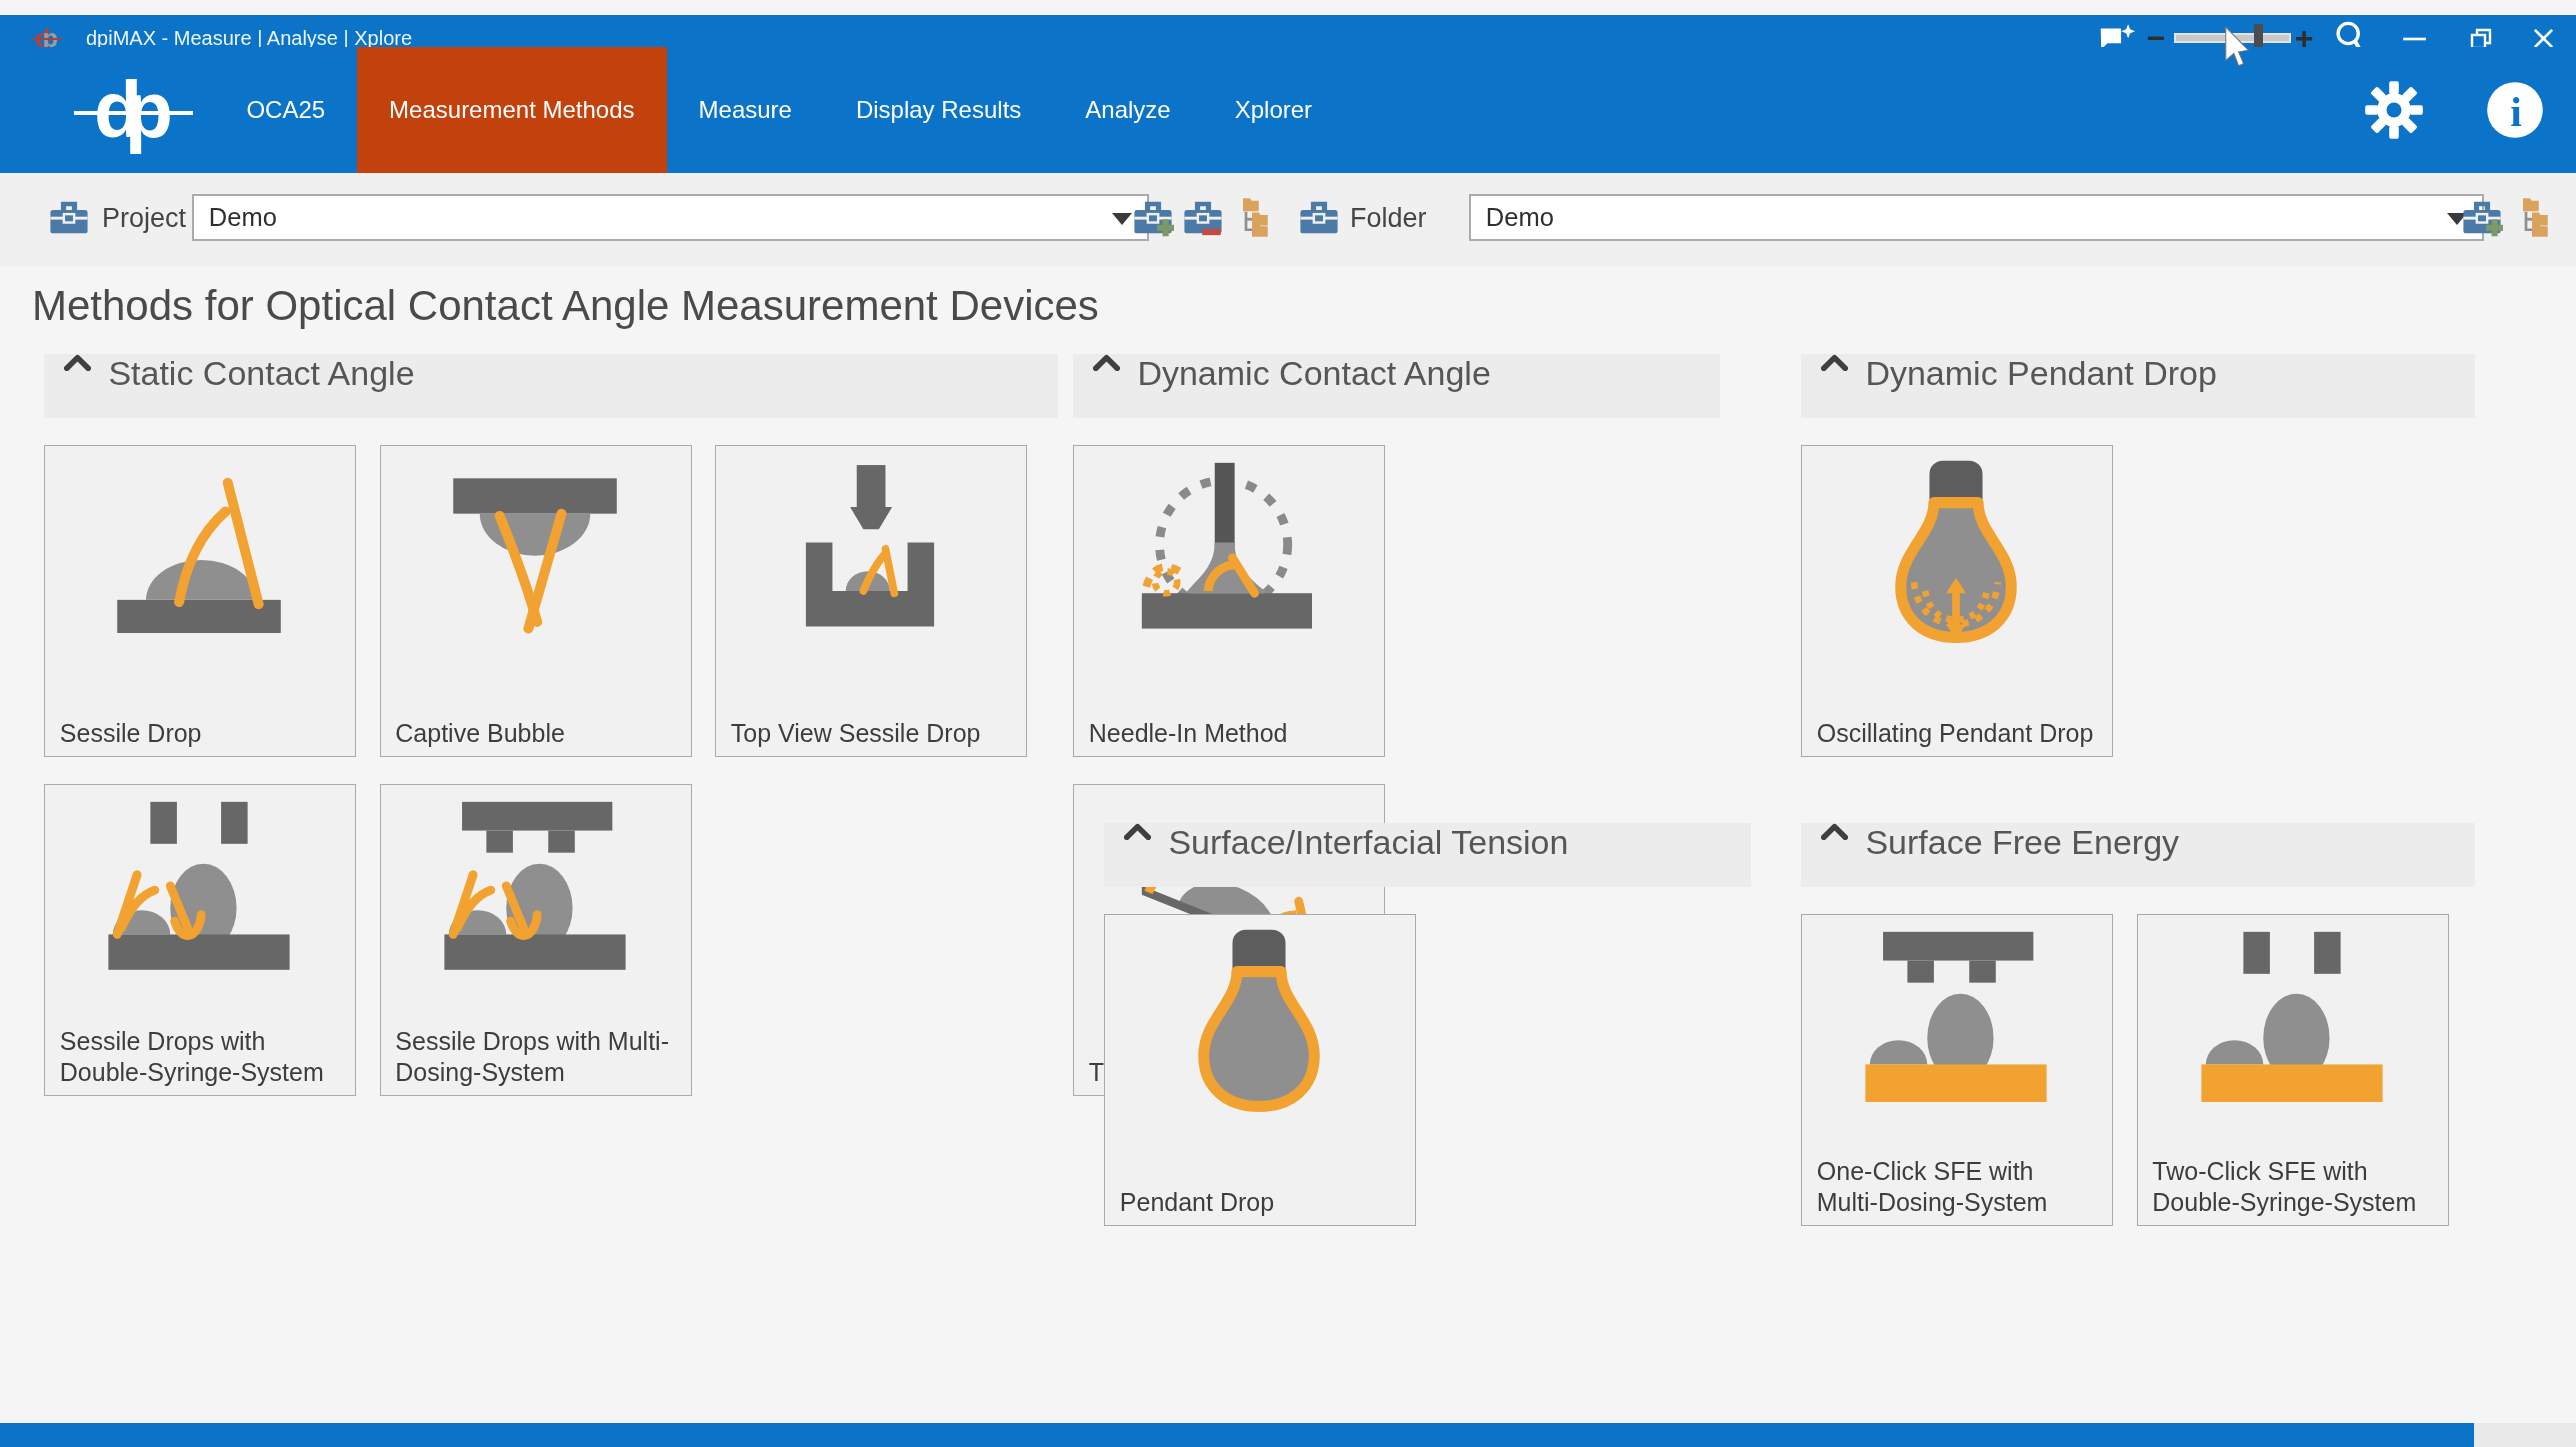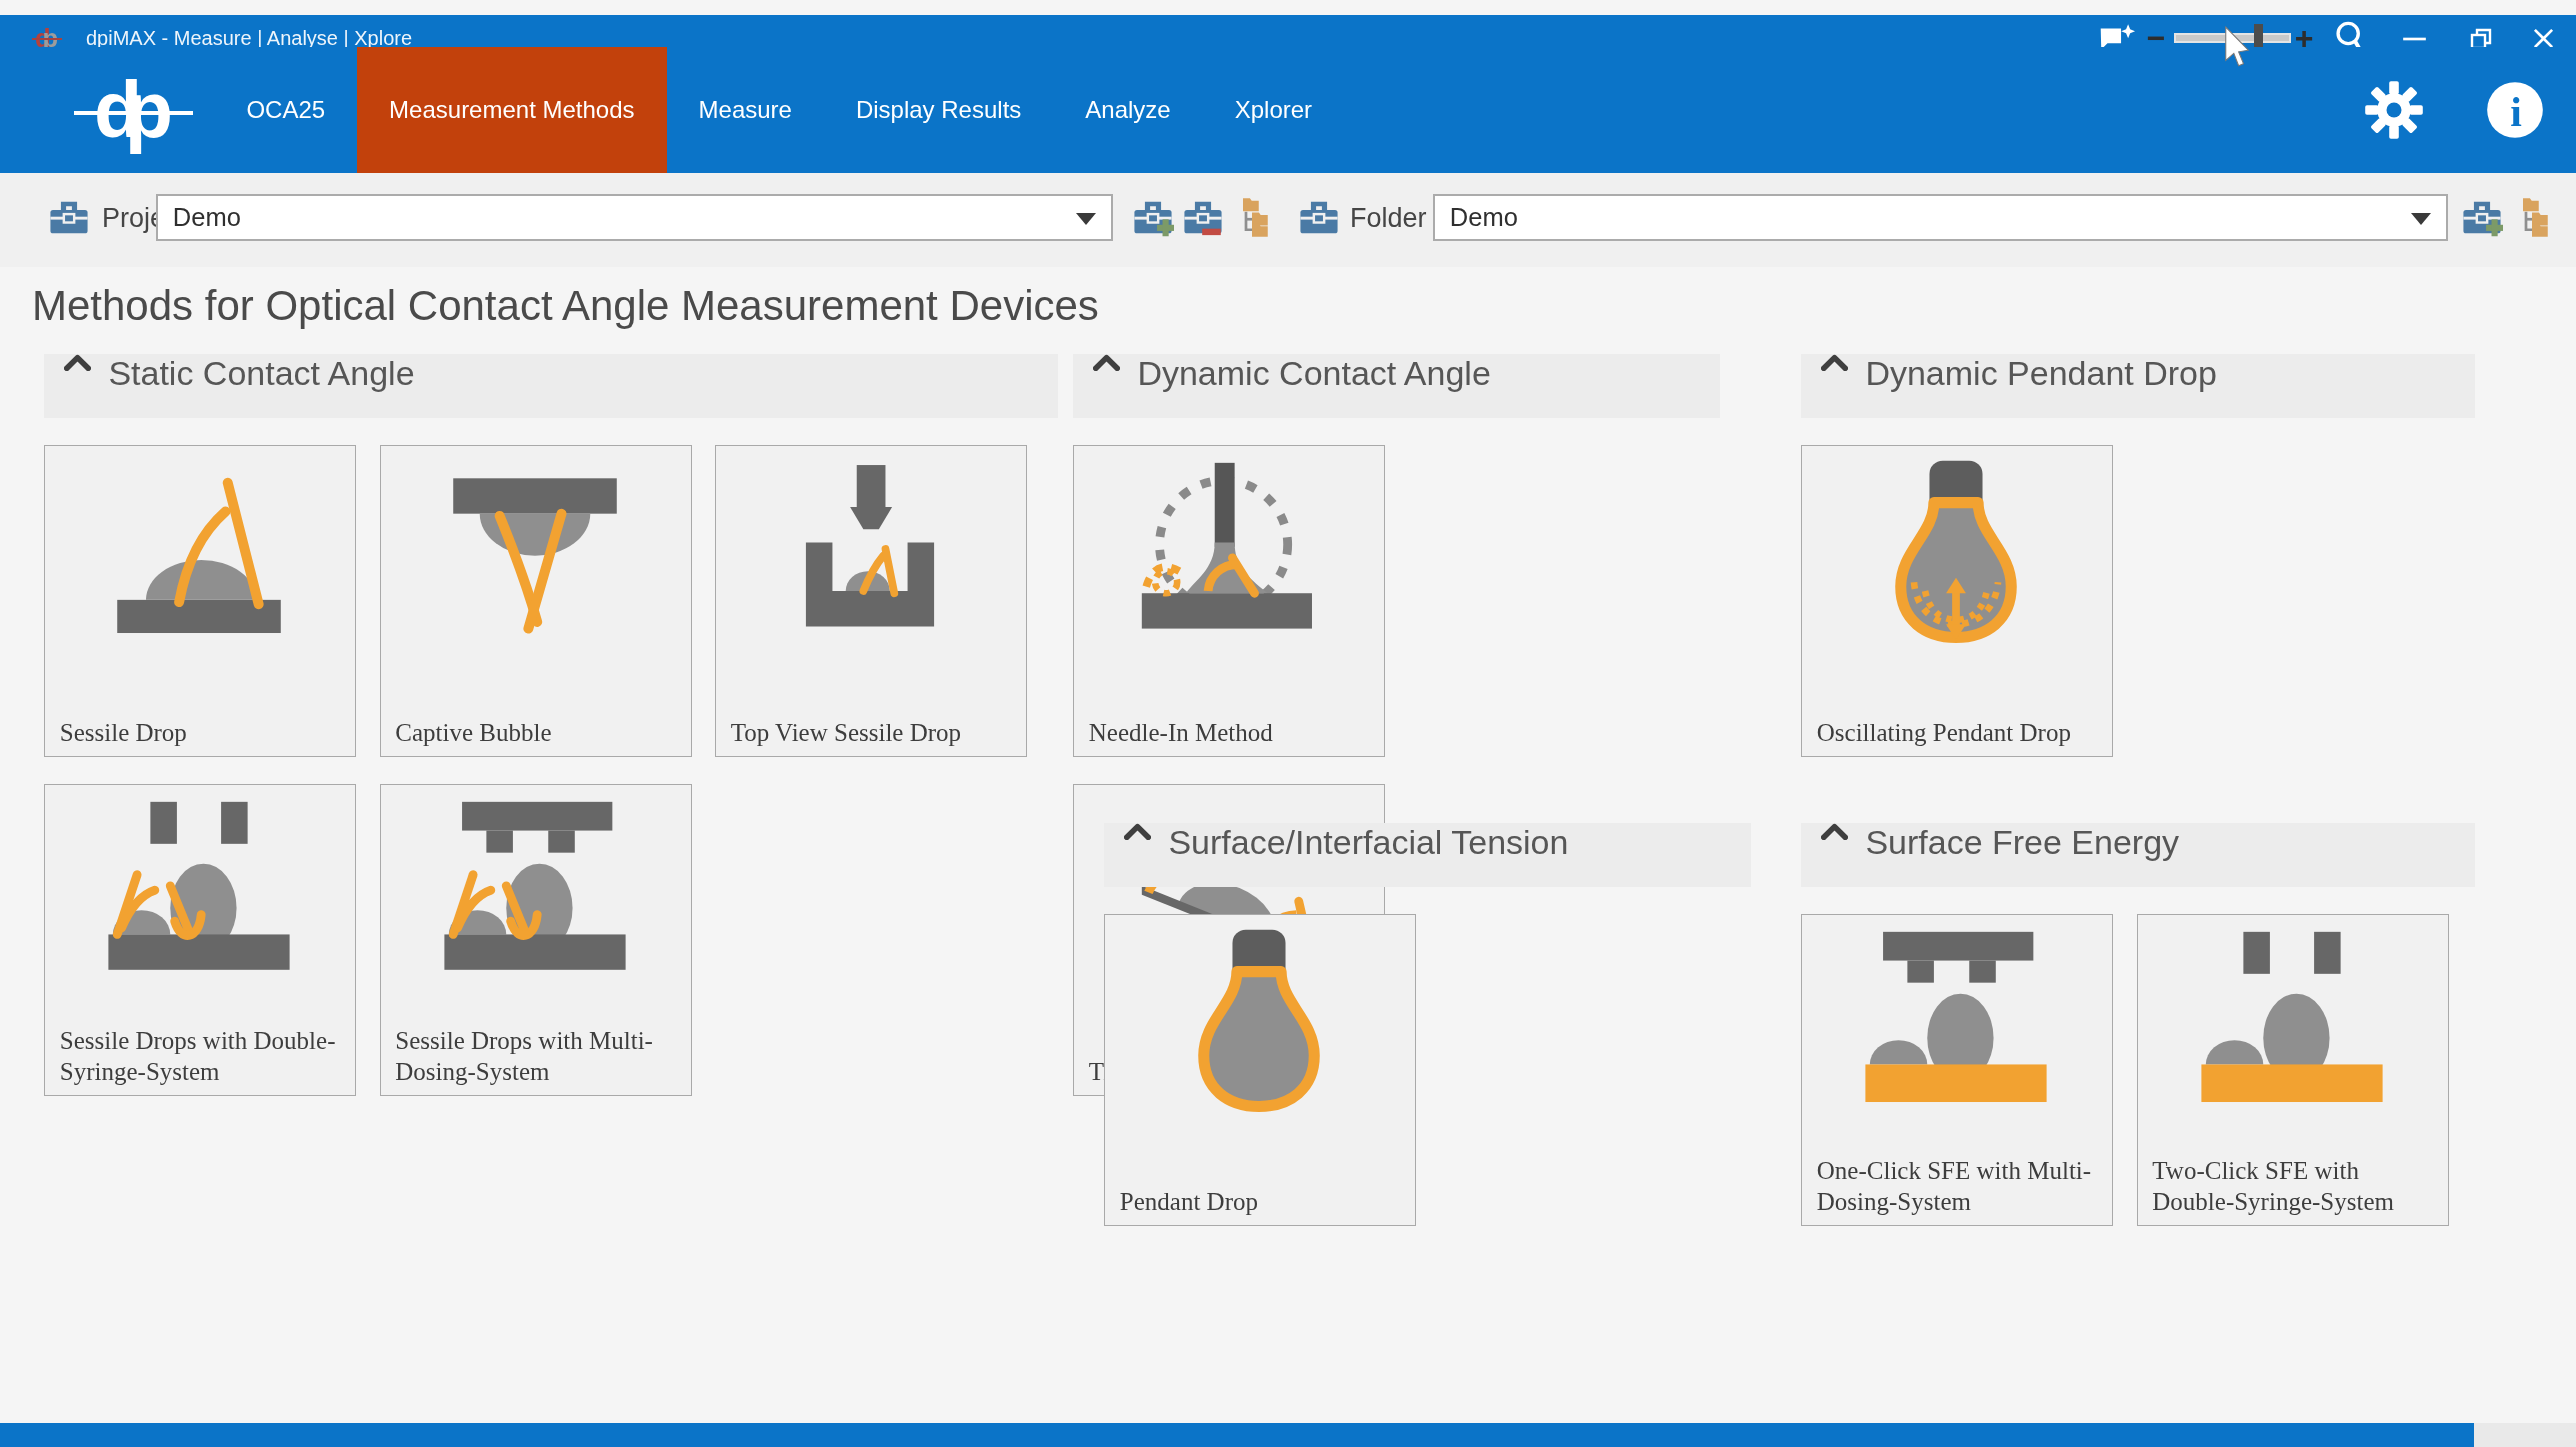--- a/index.html
+++ b/index.html
@@ -39,21 +39,21 @@
   .nav-right{position:absolute;right:0;top:0;height:126px;}
   .gear-btn{position:absolute;right:152px;top:33px;width:60px;height:60px;}
   .info-btn{position:absolute;right:32px;top:34px;width:58px;height:58px;}
   .gear-btn svg,.info-btn svg{width:100%;height:100%;}
 
   
   .toolbar{position:absolute;left:0;top:173px;width:2576px;height:94px;background:#f0f0f0;}
   .toolbar .bf{position:absolute;top:24px;width:42px;height:42px;}
   .toolbar .bf svg{width:100%;height:100%;}
   .tool-label{position:absolute;top:0;height:94px;line-height:90px;font-size:27px;color:#454545;}
-  .dropdown{position:absolute;top:21px;height:47px;background:#ffffff;border:2px solid #ababab;box-sizing:border-box;}
+  .dropdown{position:absolute;top:21px;height:47px;background:#ffffff;border:2px solid #ababab;box-sizing:border-box;margin-left:36px;}
   .dropdown .val{position:absolute;left:14.8px;top:0;line-height:43px;font-size:25.5px;color:#2f2f2f;}
   .dd-arrow{position:absolute;right:14.8px;top:17.4px;width:0;height:0;
     border-left:10px solid transparent;border-right:10px solid transparent;border-top:12px solid #3a3a3a;}
   .tree-btn{position:absolute;top:24px;width:39px;height:40px;}
   .tree-btn svg{width:100%;height:100%;}
 
   
   .page-title{position:absolute;left:32px;top:282px;font-size:42px;font-weight:300;color:#4a4a4a;}
   .section{position:absolute;}
   #sec-0{left:44px;top:354px;width:1014px;}
@@ -61,21 +61,21 @@
   #sec-2{left:1801px;top:354px;width:674px;}
   #sec-3{left:1104px;top:823px;width:647px;}
   #sec-4{left:1801px;top:823px;width:674px;}
   .sec-header{height:64px;background:#ececec;display:flex;align-items:flex-start;padding-left:20px;box-sizing:border-box;}
   .sec-chevron{width:27px;height:17.4px;margin-right:17.4px;flex:0 0 auto;}
   .sec-title{font-size:34px;font-weight:300;color:#565656;white-space:nowrap;}
   .cards{margin-top:27px;display:flex;flex-wrap:wrap;gap:27px 23.5px;}
   .card{position:relative;width:312px;height:312px;background:#f1f1f1;border:1.3px solid #a9a9a9;box-sizing:border-box;}
   .card-icon{position:absolute;left:13.4px;top:8px;width:282px;height:221px;}
   .card-icon svg{width:100%;height:100%;}
-  .card-label{position:absolute;left:14.8px;right:10.7px;bottom:8px;font-size:25px;line-height:1.22;color:#3d3d3d;font-family:Liberation Serif, serif;}
+  .card-label{position:absolute;left:14.8px;right:10.7px;bottom:8px;font-size:25px;line-height:1.22;color:#3d3d3d;}
 
   
   .bottom-bar{position:absolute;left:0;top:1423px;width:2474px;height:25px;background:#0b74c8;}
   .bottom-corner{position:absolute;left:2474px;top:1423px;width:102px;height:25px;background:#e9e9e9;}
 </style>
 </head>
 <body>
 
 <div class="canvas">
 

